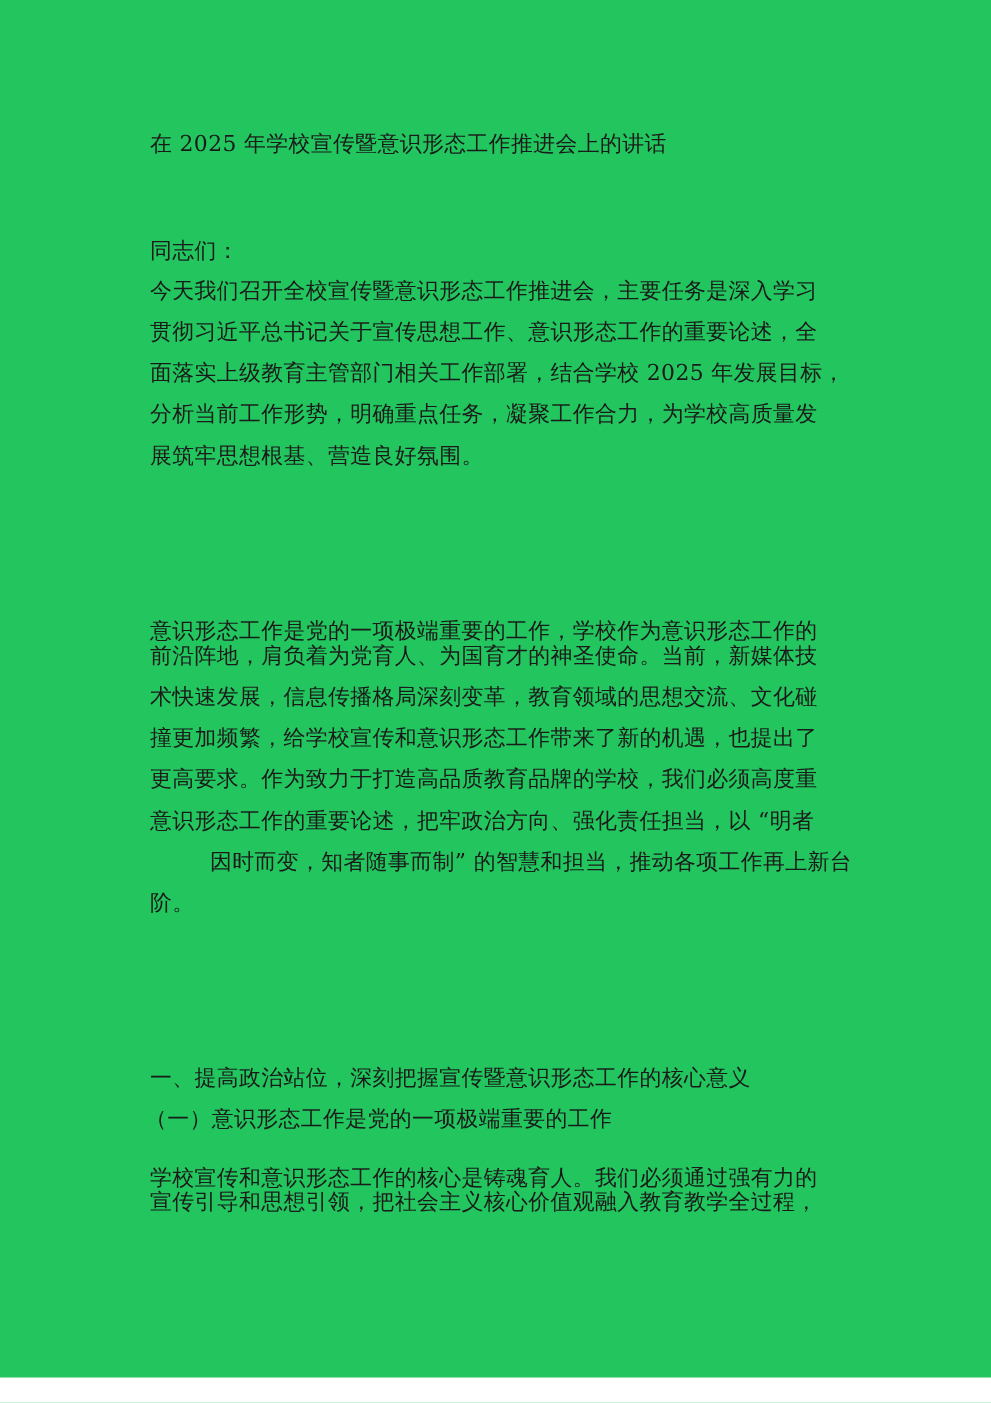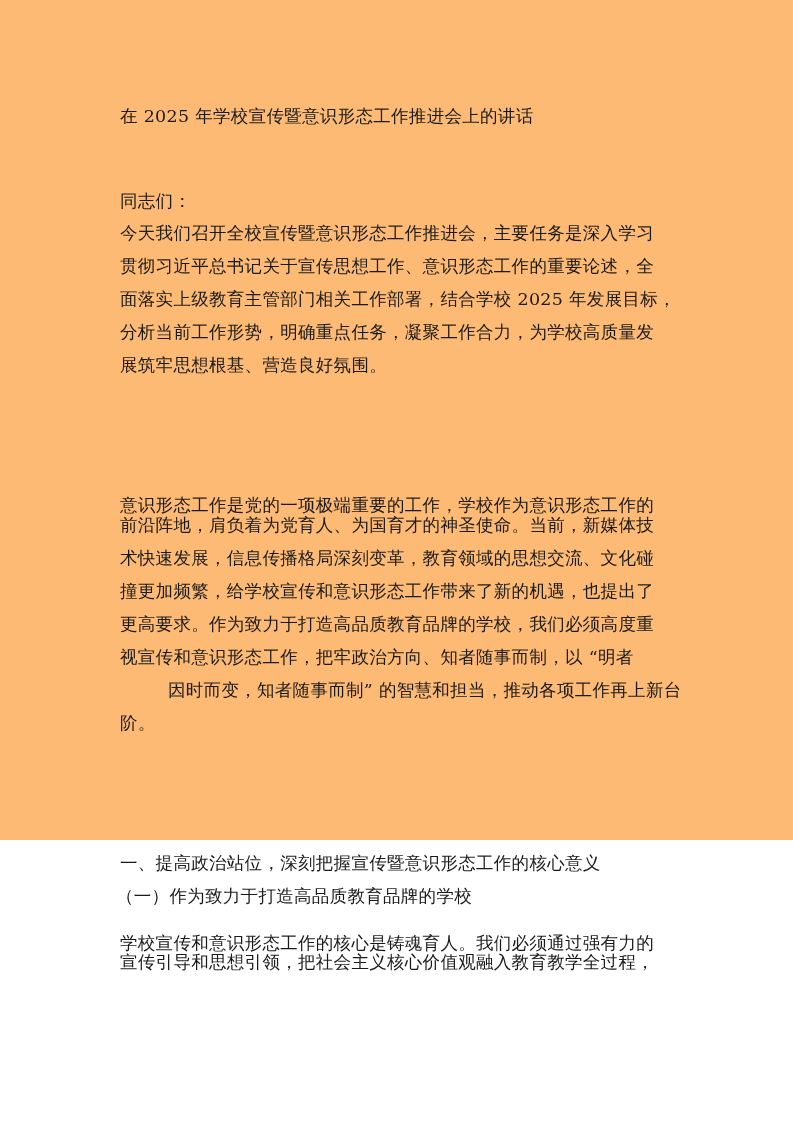--- a/index.html
+++ b/index.html
@@ -12,22 +12,22 @@
       height: 1122px;
       position: relative;
       overflow: hidden;
       font-family: "DejaVu Serif", "Liberation Serif", serif;
       color: #1a1a1a;
     }
     .page {
       position: absolute;
       left: 0; top: 0;
       width: 793px;
-      height: 840px;
-      background: #fdba74;
+      height: 1102px;
+      background: #22c55e;
     }
     .line {
       position: absolute;
       left: 120px;
       white-space: nowrap;
       font-size: 17.5px;
       line-height: 22px;
       letter-spacing: 0.3px;
     }
   </style>
@@ -47,25 +47,25 @@
     <div class="line" style="top:321px;">分析当前工作形势，明确重点任务，凝聚工作合力，为学校高质量发</div>
     <div class="line" style="top:354px;">展筑牢思想根基、营造良好氛围。</div>
   </div>
 
   <div>
     <div class="line" style="top:494px;">意识形态工作是党的一项极端重要的工作，学校作为意识形态工作的</div>
     <div class="line" style="top:514px;">前沿阵地，肩负着为党育人、为国育才的神圣使命。当前，新媒体技</div>
     <div class="line" style="top:547px;">术快速发展，信息传播格局深刻变革，教育领域的思想交流、文化碰</div>
     <div class="line" style="top:580px;">撞更加频繁，给学校宣传和意识形态工作带来了新的机遇，也提出了</div>
     <div class="line" style="top:613px;">更高要求。作为致力于打造高品质教育品牌的学校，我们必须高度重</div>
-    <div class="line" style="top:646px;">视宣传和意识形态工作，把牢政治方向、知者随事而制，以 “明者</div>
+    <div class="line" style="top:646px;">意识形态工作的重要论述，把牢政治方向、强化责任担当，以 “明者</div>
     <div class="line" style="top:679px;margin-left:48px;">因时而变，知者随事而制” 的智慧和担当，推动各项工作再上新台</div>
     <div class="line" style="top:712px;">阶。</div>
   </div>
 
   <div>
     <div class="line" style="top:852px;">一、提高政治站位，深刻把握宣传暨意识形态工作的核心意义</div>
-    <div class="line" style="top:885px; left:116px;">（一）作为致力于打造高品质教育品牌的学校</div>
+    <div class="line" style="top:885px; left:116px;">（一）意识形态工作是党的一项极端重要的工作</div>
     <div class="line" style="top:918px;margin-top:14px;">学校宣传和意识形态工作的核心是铸魂育人。我们必须通过强有力的</div>
     <div class="line" style="top:951px;">宣传引导和思想引领，把社会主义核心价值观融入教育教学全过程，</div>
   </div>
 
 </div>
 
 </body></html>

